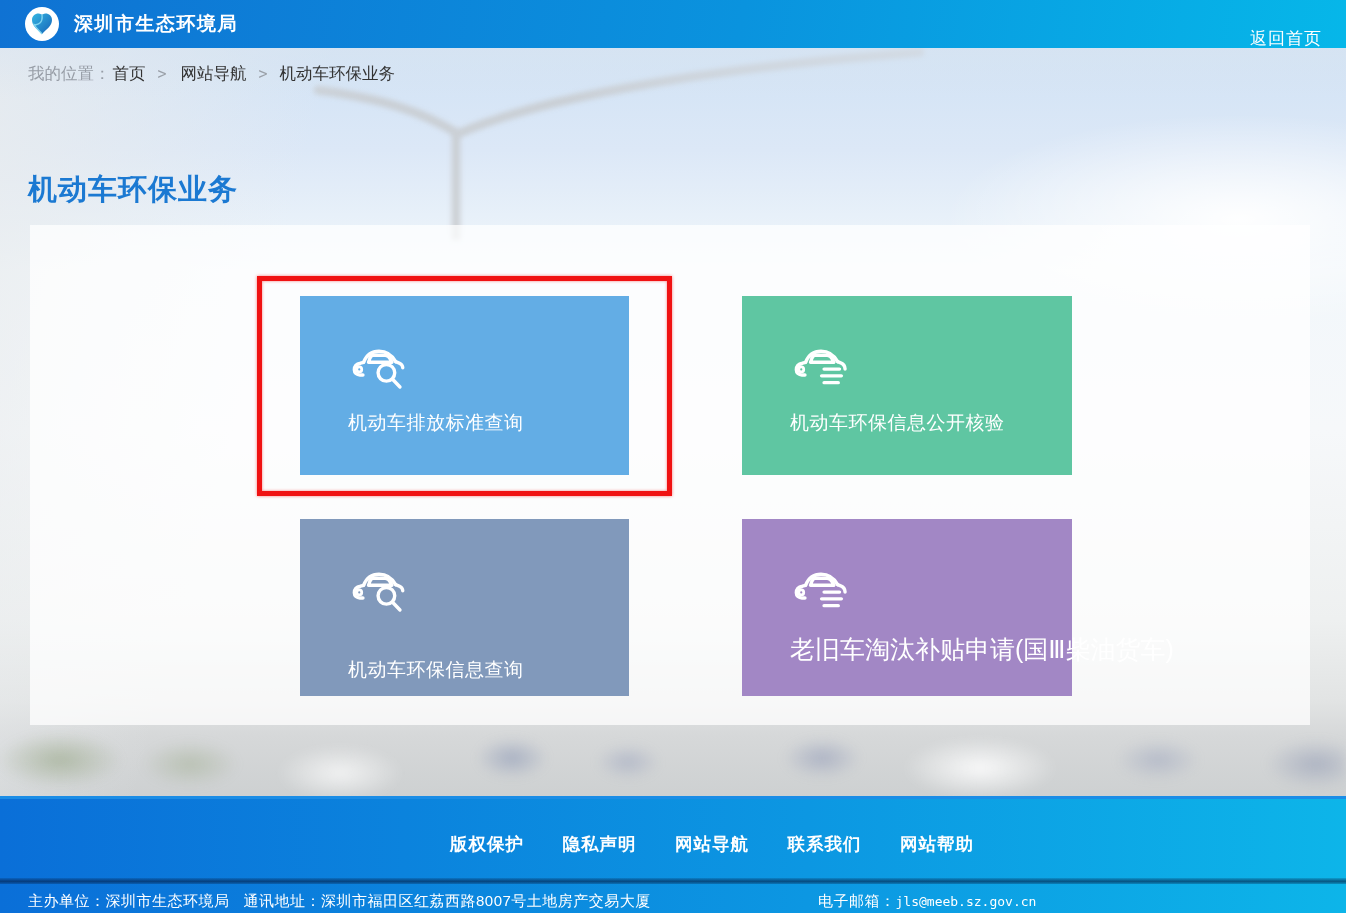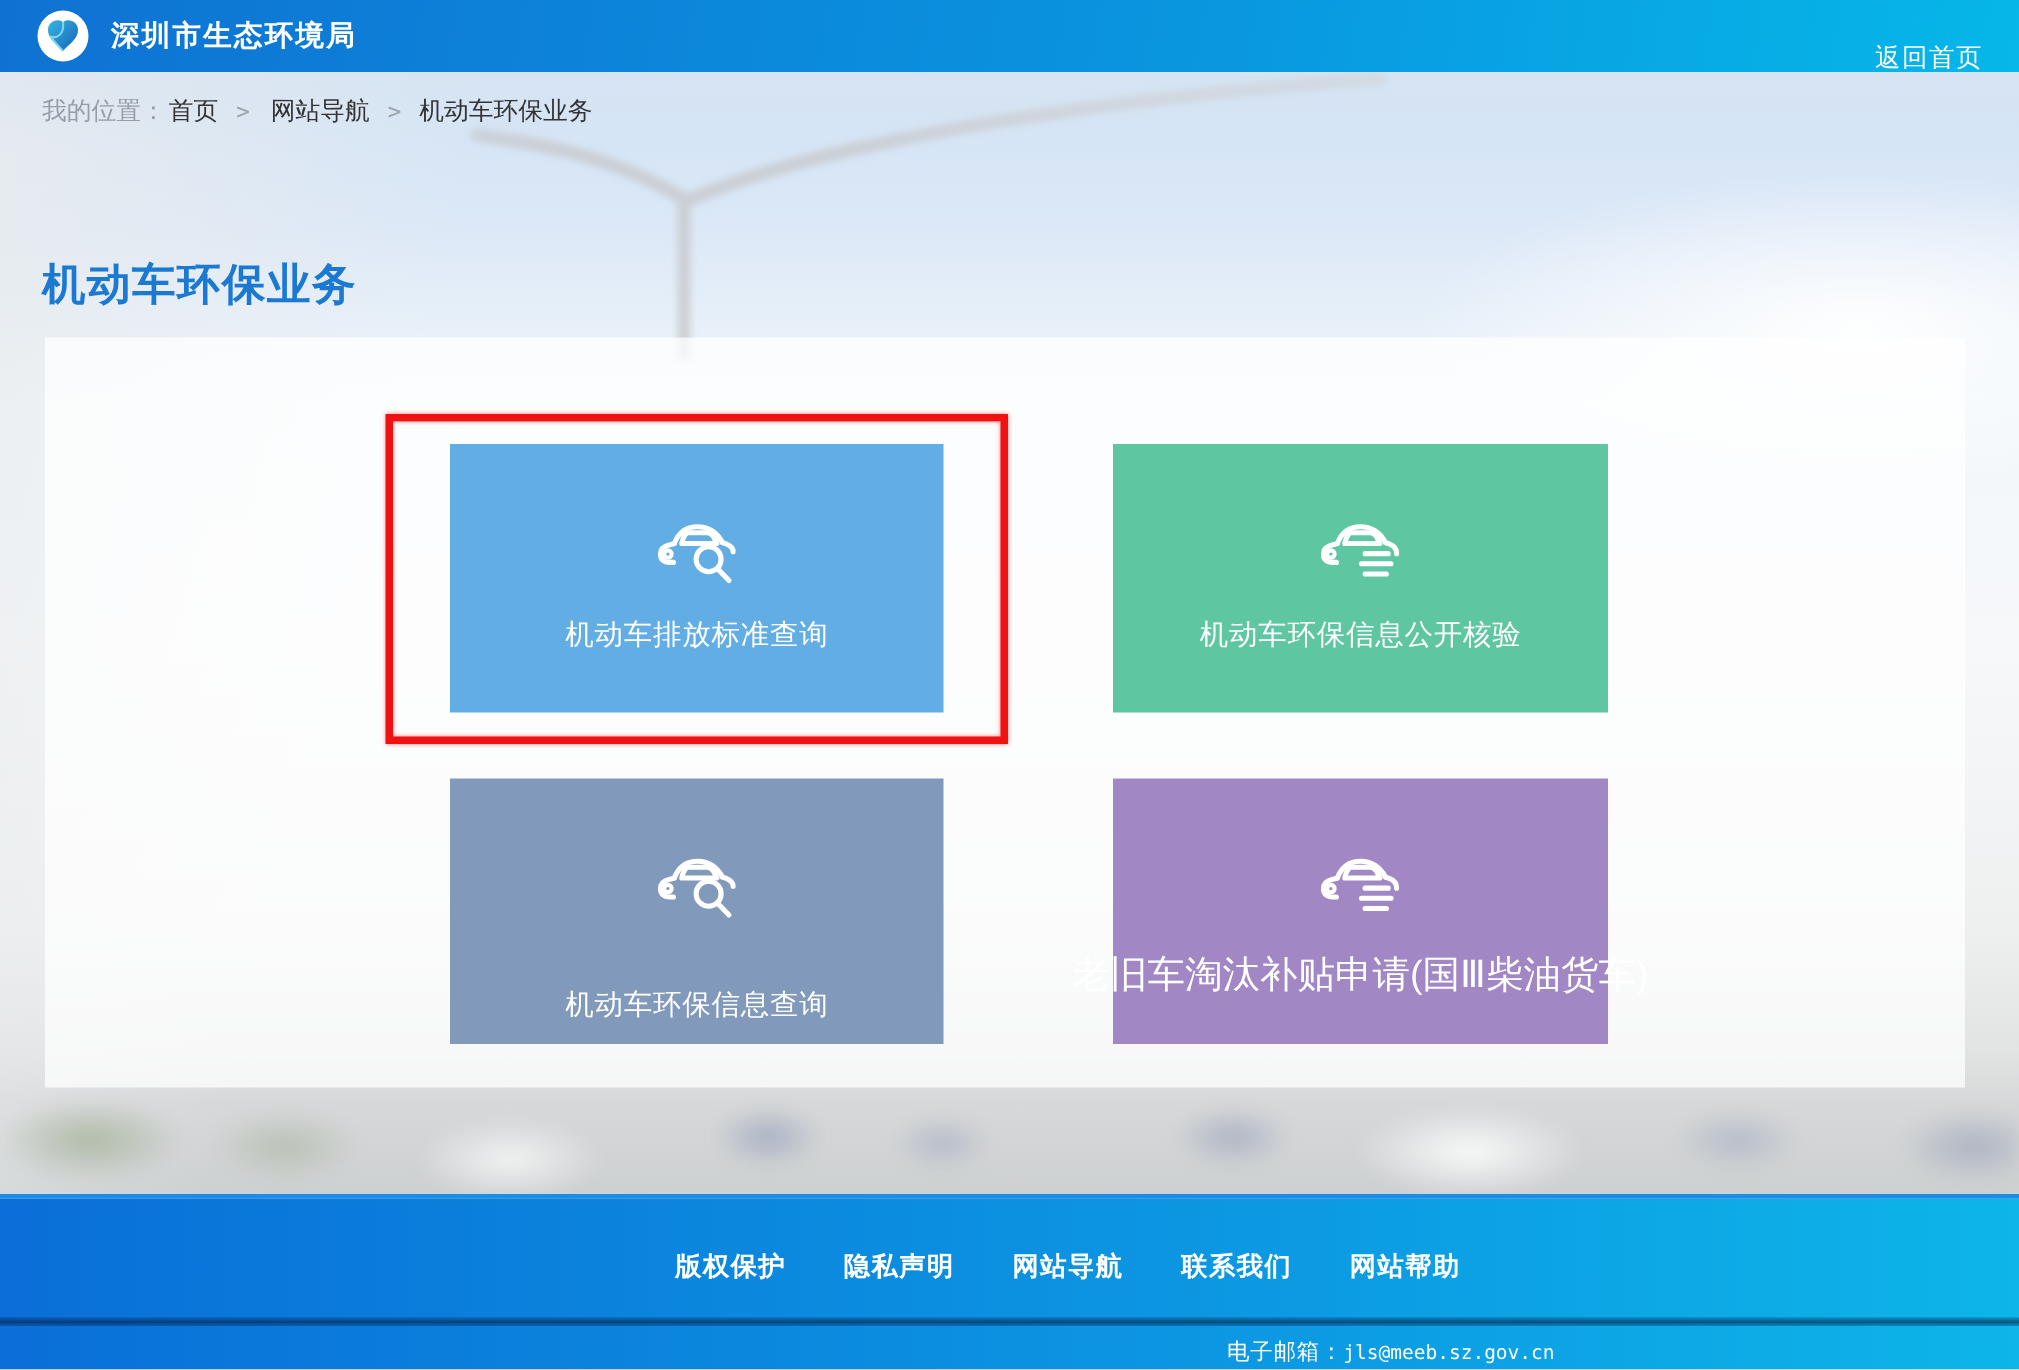--- a/index.html
+++ b/index.html
@@ -65,22 +65,23 @@
 
   
   .page-title {
     position:absolute; left:28px; top:170px; z-index:4;
     font-size:29px; font-weight:bold; color:#1b79d2; letter-spacing:1px;
   }
 
   
   .tile {
     position:absolute; z-index:3; cursor:pointer;
-    display:flex; flex-direction:column; align-items:center;
+    display:flex; flex-direction:column; 
     color:#fff;
+    padding-left:48px;
   }
   .tile-1 { left:300px; top:296px; width:329px; height:179px; }
   .tile-2 { left:742px; top:296px; width:330px; height:179px; }
   .tile-3 { left:300px; top:519px; width:329px; height:177px; }
   .tile-4 { left:742px; top:519px; width:330px; height:177px; }
   .tile-icon { margin-top:40px; height:60px; display:flex; align-items:center; }
   .tile-label { margin-top:14px; font-size:19px; letter-spacing:.5px; white-space:nowrap; }
   .tile-4 .tile-label { font-size:25px; letter-spacing:0; }
 
   
@@ -227,17 +228,20 @@
 <footer class="footer">
   <nav class="foot-links">
     <a>版权保护</a>
     <a>隐私声明</a>
     <a>网站导航</a>
     <a>联系我们</a>
     <a>网站帮助</a>
   </nav>
   <div class="foot-divider"></div>
   <div class="foot-info">
+    <span class="info-left">
+      <span>主办单位：</span><span>深圳市生态环境局</span><span class="gap"></span><span>通讯地址：</span><span>深圳市福田区红荔西路8007号土地房产交易大厦</span>
+    </span>
     <span class="info-email">
       <span>电子邮箱：</span><span class="email-value">jls@meeb.sz.gov.cn</span>
     </span>
   </div>
 </footer>
 
 </body></html>

